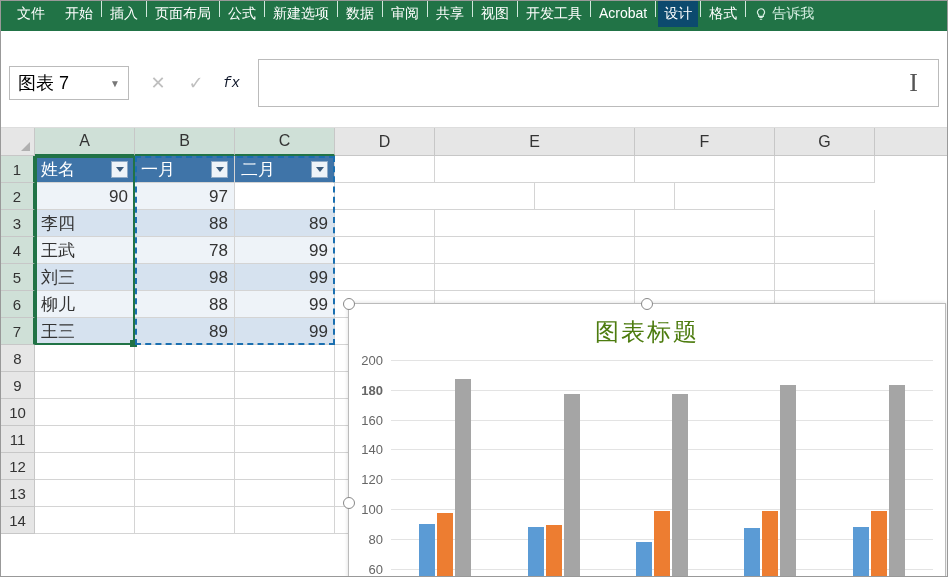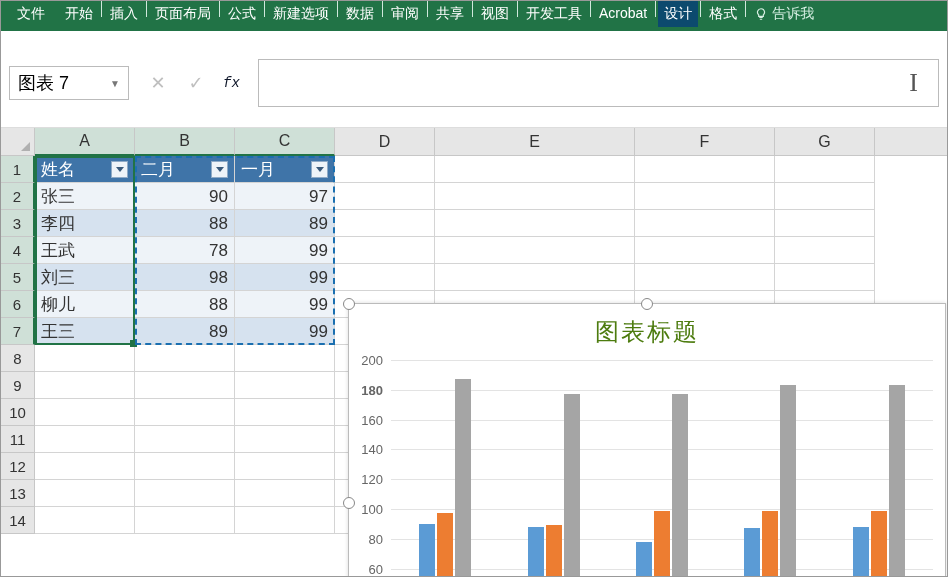--- a/index.html
+++ b/index.html
@@ -121,36 +121,35 @@
       <div class="ch wF">F</div>
       <div class="ch wG">G</div>
     </div>
     <div class="rows">
       <div class="row">
         <div class="rh sel">1</div>
         <div class="cell hdrcell wA">
             <span>姓名</span>
             <span class="ddbtn"></span>
           </div>
+        <div class="cell hdrcell wB">
+            <span>一月</span>
+            <span class="ddbtn"></span>
+          </div>
         <div class="cell hdrcell wC">
             <span>二月</span>
             <span class="ddbtn"></span>
           </div>
-        <div class="cell hdrcell wB">
-            <span>一月</span>
-            <span class="ddbtn"></span>
-          </div>
         <div class="cell wD"></div>
           <div class="cell wE"></div>
           <div class="cell wF"></div>
           <div class="cell wG"></div>
       </div>
       <div class="row">
           <div class="rh sel">2</div>
-          <div class="cell wA odd">张三</div>
           <div class="cell wB odd num">90</div>
           <div class="cell wC odd num">97</div>
           <div class="cell wD"></div>
           <div class="cell wE"></div>
           <div class="cell wF"></div>
           <div class="cell wG"></div>
         </div>
       <div class="row">
           <div class="rh sel">3</div>
           <div class="cell wA even">李四</div>

